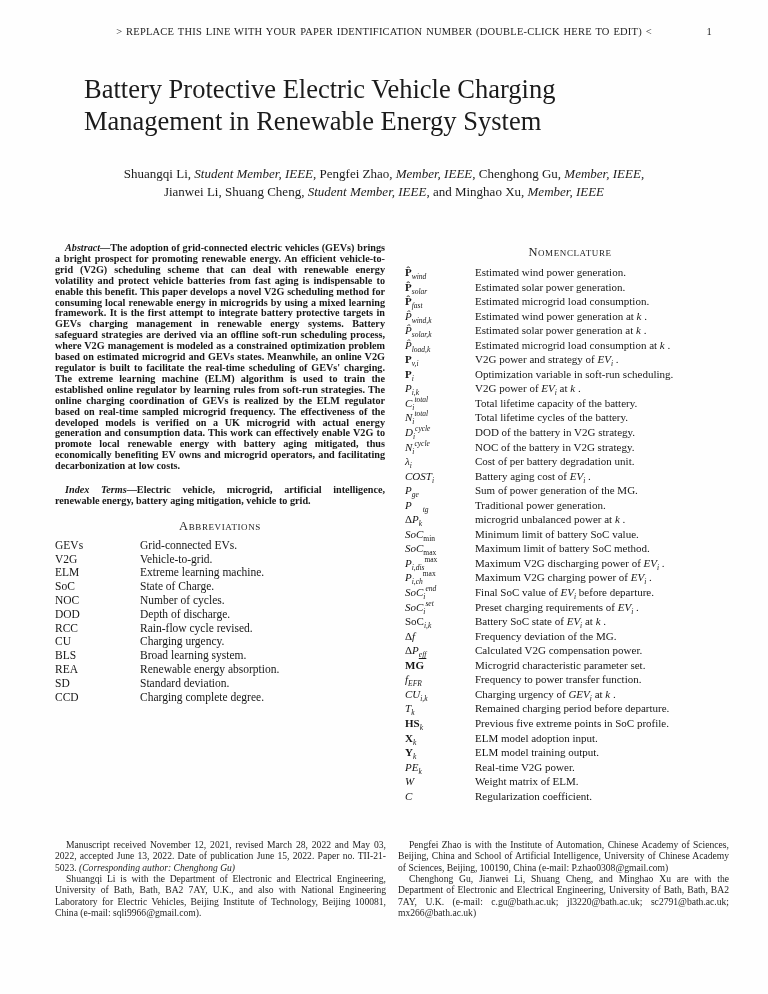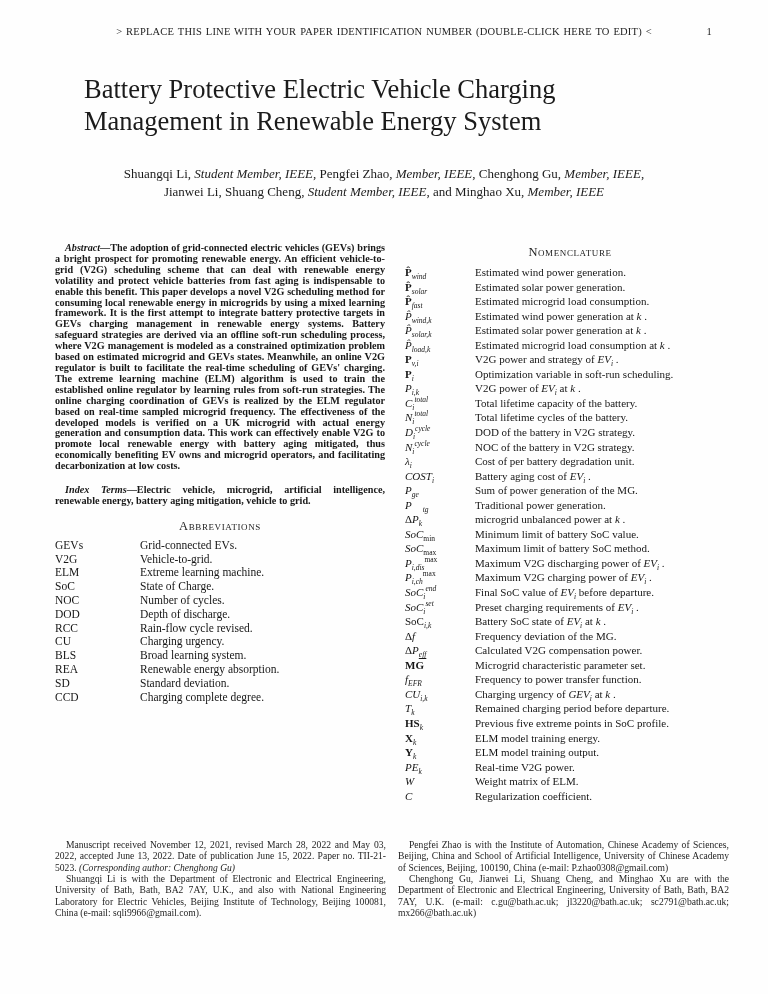--- a/index.html
+++ b/index.html
@@ -242,21 +242,21 @@
         <div class="nom-row">
           <span class="nom-sym"><span style="font-style: italic;">T</span><sub style="font-style: italic;">k</sub></span>
           <span class="nom-desc">Remained charging period before departure.</span>
         </div>
         <div class="nom-row">
           <span class="nom-sym"><span style="font-weight: bold;">HS</span><sub style="font-style: italic;">k</sub></span>
           <span class="nom-desc">Previous five extreme points in SoC profile.</span>
         </div>
         <div class="nom-row">
           <span class="nom-sym"><span style="font-weight: bold;">X</span><sub style="font-style: italic;">k</sub></span>
-          <span class="nom-desc">ELM model training energy.</span>
+          <span class="nom-desc">ELM model adoption input.</span>
         </div>
         <div class="nom-row">
           <span class="nom-sym"><span style="font-weight: bold;">Y</span><sub style="font-style: italic;">k</sub></span>
           <span class="nom-desc">ELM model training output.</span>
         </div>
         <div class="nom-row">
           <span class="nom-sym"><span style="font-style: italic;">PE</span><sub style="font-style: italic;">k</sub></span>
           <span class="nom-desc">Real-time V2G power.</span>
         </div>
         <div class="nom-row">

